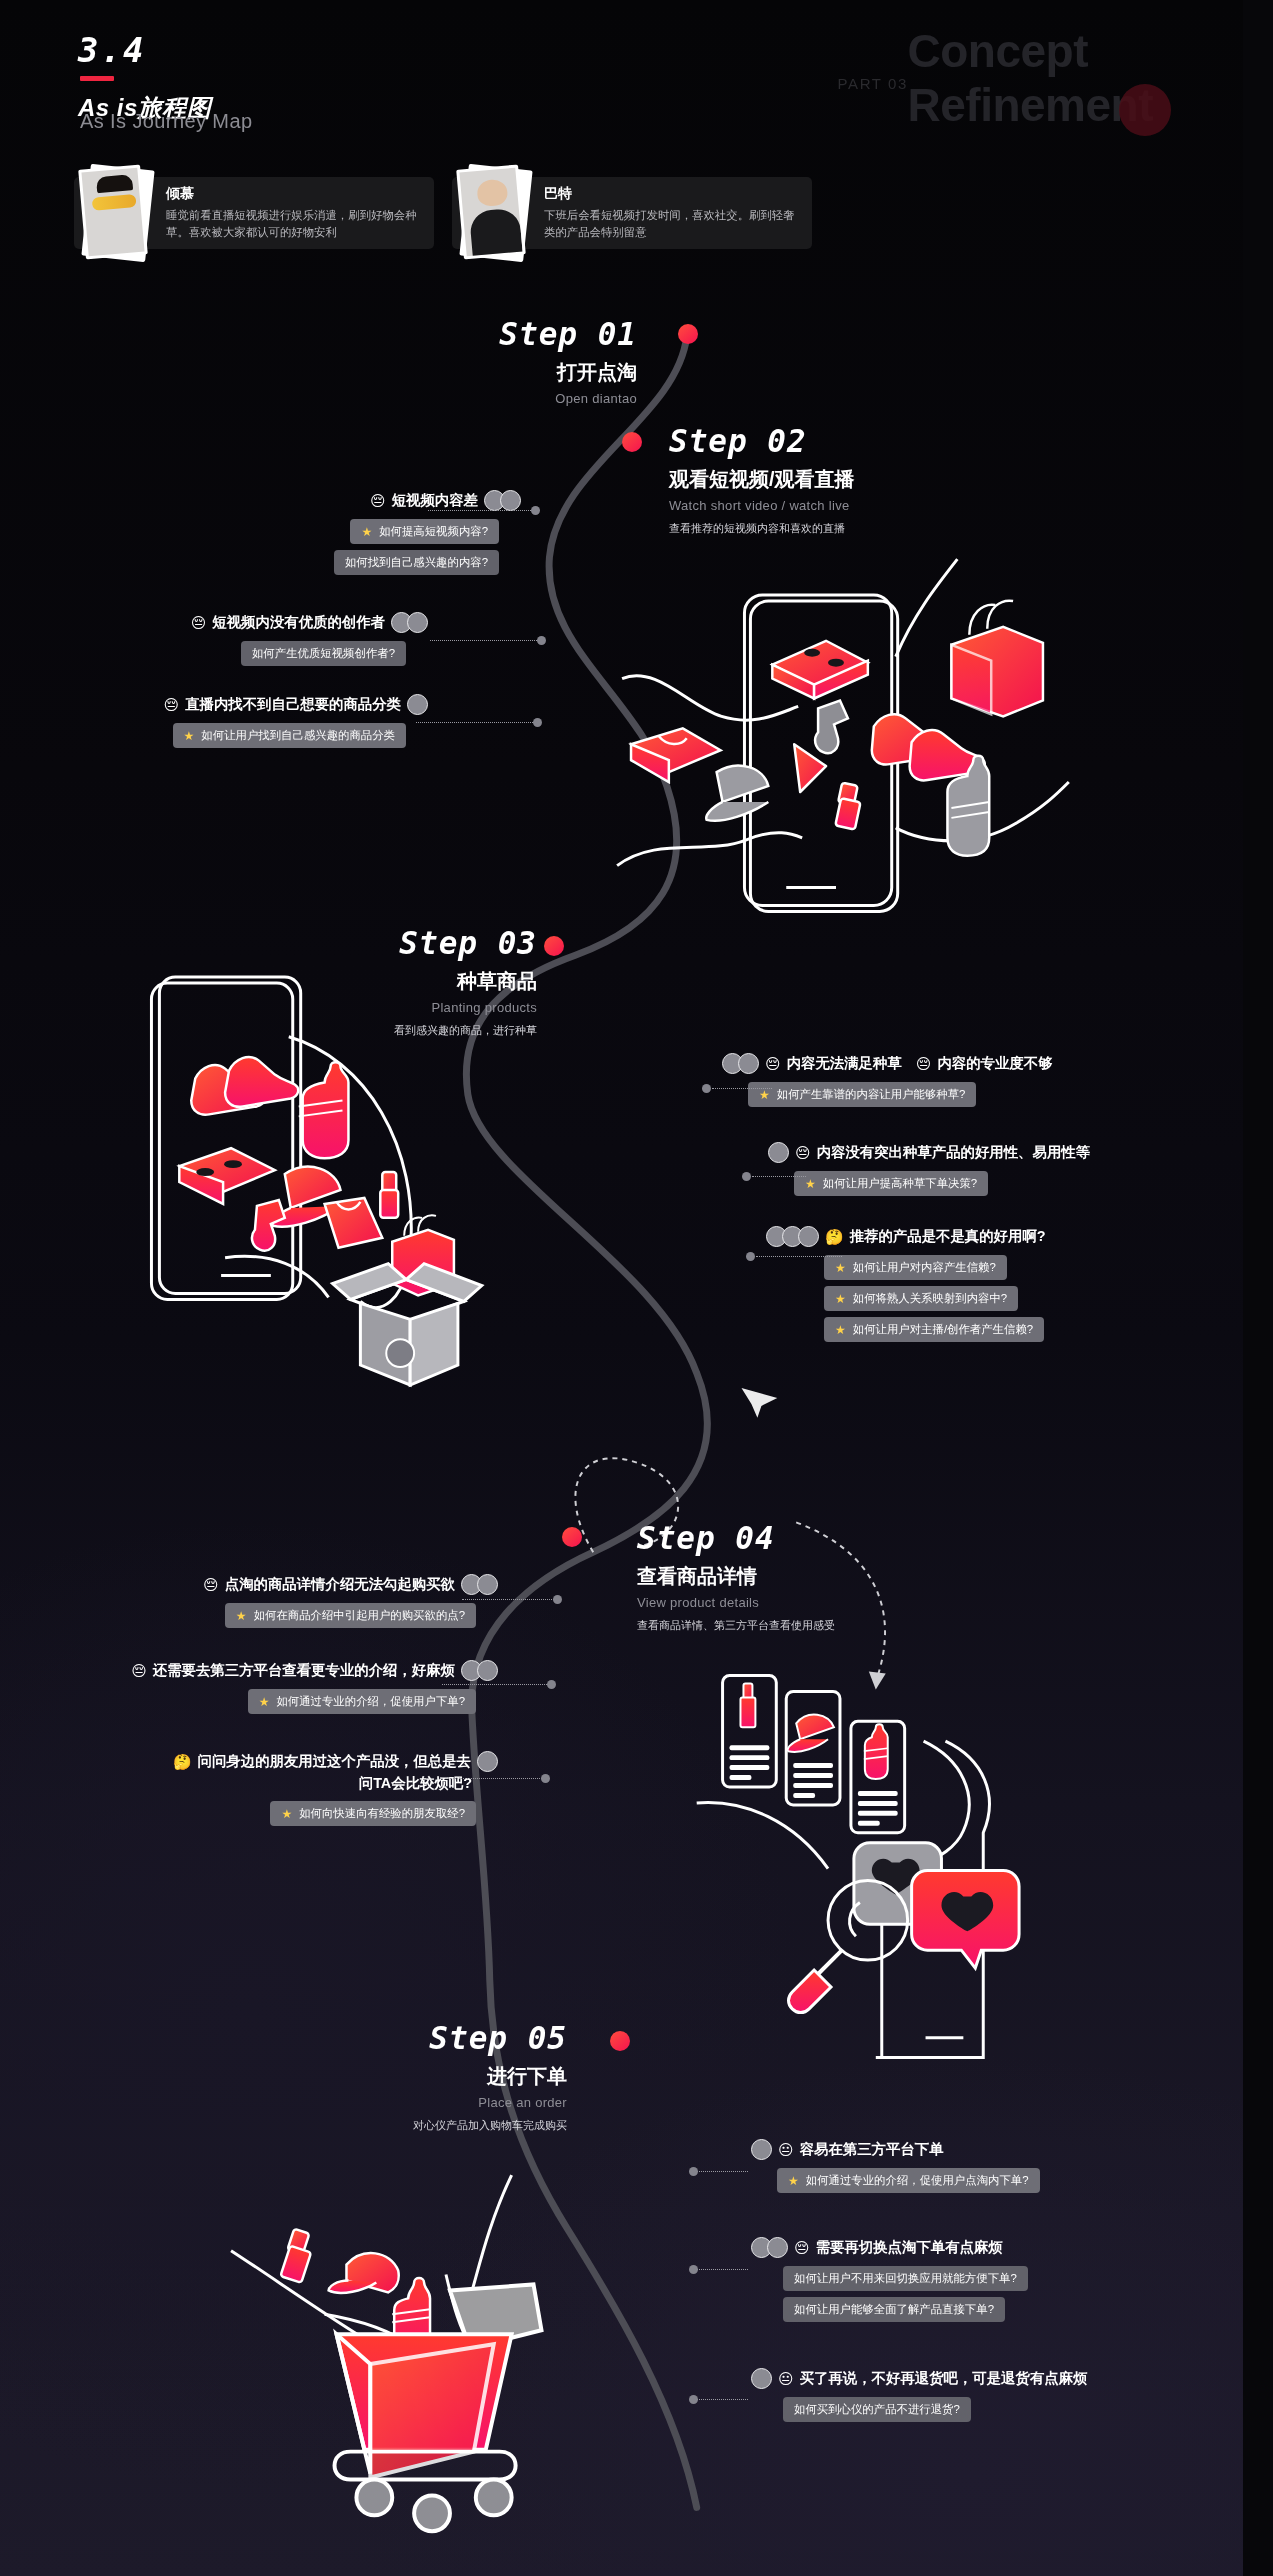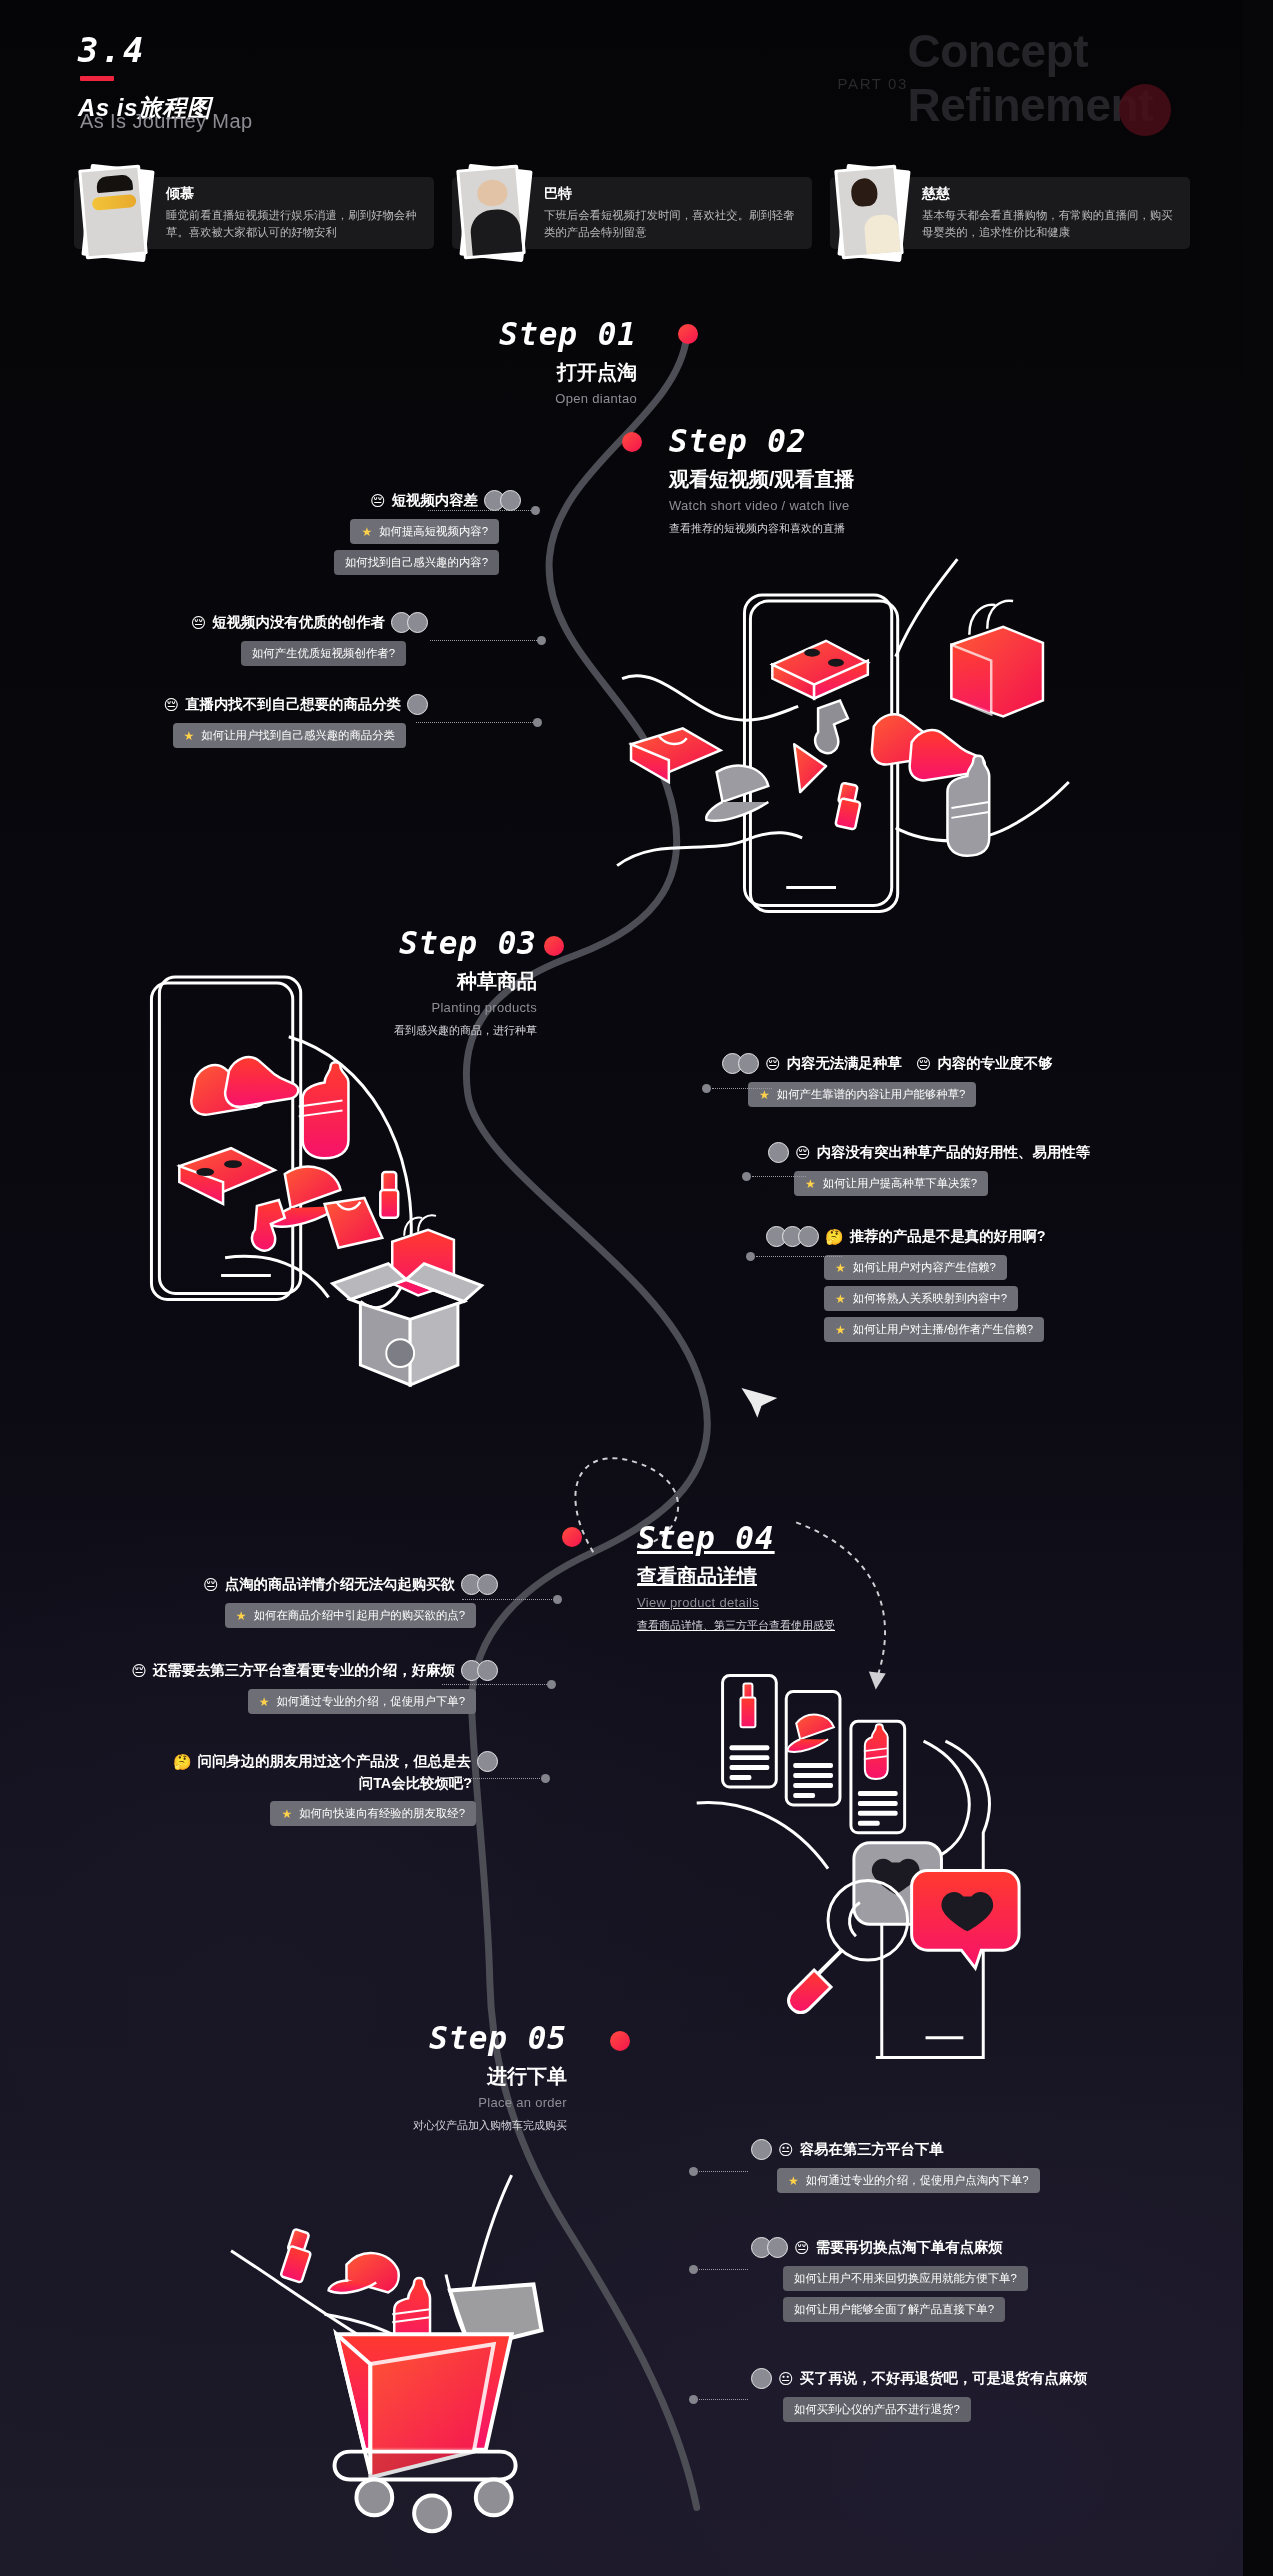--- a/index.html
+++ b/index.html
@@ -180,30 +180,20 @@
     <div class="persona">
       <div class="photo-wrap">
         <div class="photo-back"></div>
           <div class="photo ph-b"></div>
       </div>
       <div class="ptext">
         <div class="pname">巴特</div>
         <div class="pdesc">下班后会看短视频打发时间，喜欢社交。刷到轻奢类的产品会特别留意</div>
       </div>
     </div>
-    <div class="persona">
-      <div class="photo-wrap">
-        <div class="photo-back"></div>
-          <div class="photo ph-c"></div>
-      </div>
-      <div class="ptext">
-        <div class="pname">慈慈</div>
-        <div class="pdesc">基本每天都会看直播购物，有常购的直播间，购买母婴类的，追求性价比和健康</div>
-      </div>
-    </div>
   </div>
 
   <svg id="path-layer" viewBox="0 0 1280 2589">
     <defs>
       <linearGradient id="gRed" x1="0" y1="0" x2="1" y2="1">
         <stop offset="0%" stop-color="#ff5a35"></stop>
           <stop offset="100%" stop-color="#f3104f"></stop>
       </linearGradient>
       <linearGradient id="gRed2" x1="0" y1="0" x2="0" y2="1">
         <stop offset="0%" stop-color="#ff3a2e"></stop>
@@ -578,21 +568,21 @@
       </div>
       <div class="bubble">
         <span class="star">★</span>
         <span>如何让用户对主播/创作者产生信赖?</span>
       </div>
     </div>
   </div>
   <div class="conn" style="left:756px; top:1256px; width:86px;"></div>
   <div class="conn-dot" style="left:746px; top:1252px;"></div>
 
-  <div class="step align-left" style="left:637px; top:1520px; width:418px;text-decoration:underline;">
+  <div class="step align-left" style="left:637px; top:1520px; width:418px;">
     <div class="s-num">Step 04</div>
     <div class="s-cn">查看商品详情</div>
     <div class="s-en">View product details</div>
     <div class="s-note">查看商品详情、第三方平台查看使用感受</div>
   </div>
   <div class="node-dot" style="left:562px; top:1527px;"></div>
 
   <div class="pp left-side" id="pp7" style="left:50px; top:1574px; width:448px;">
     <div class="pp-head">
       <span class="emoji">😔</span>

